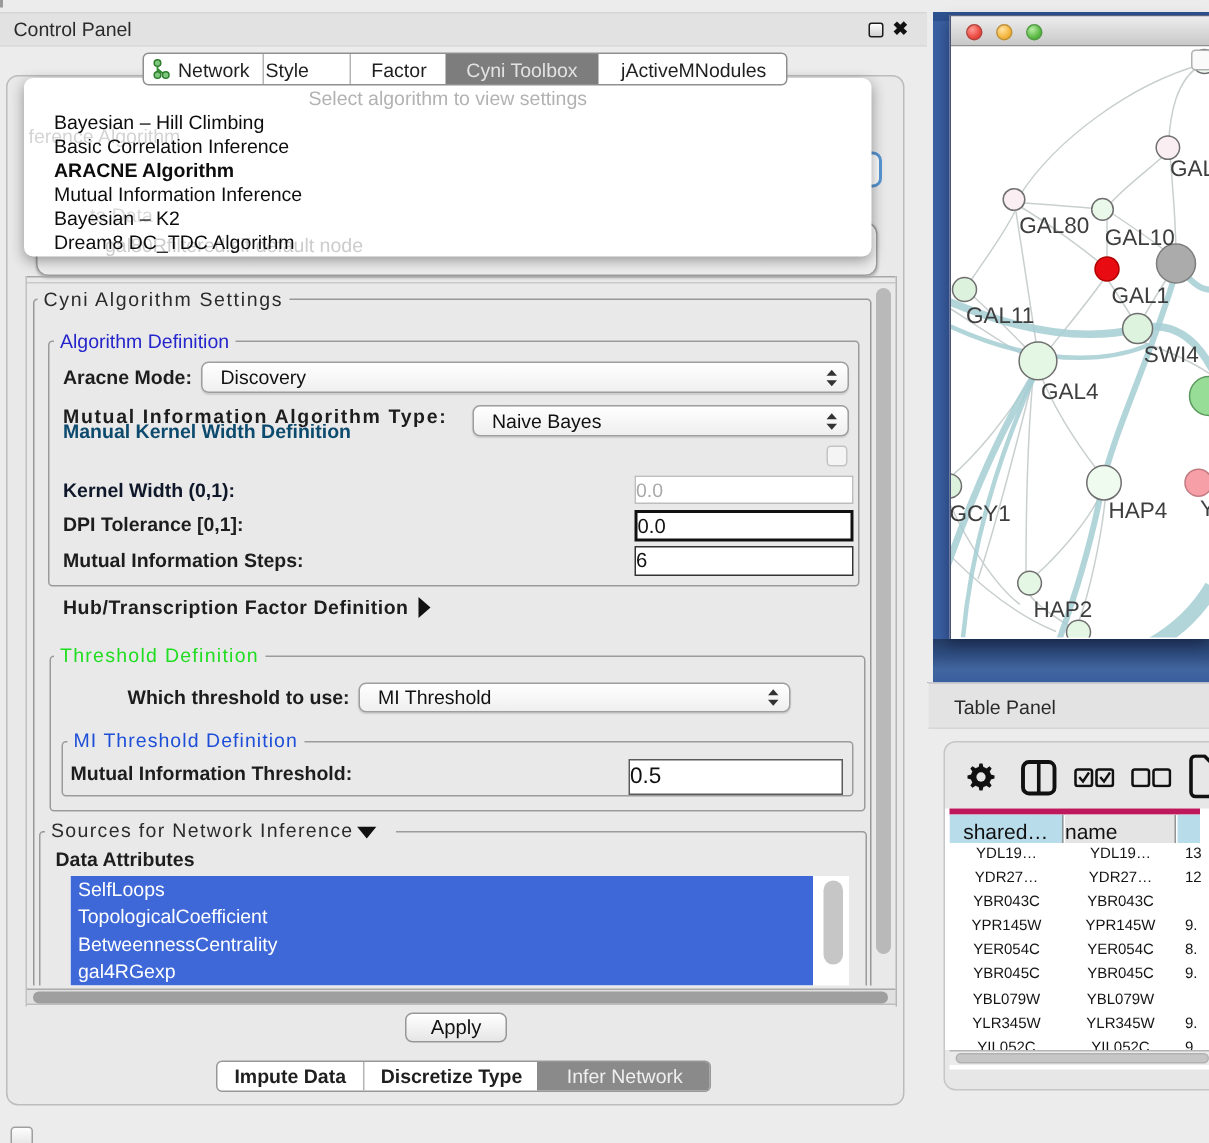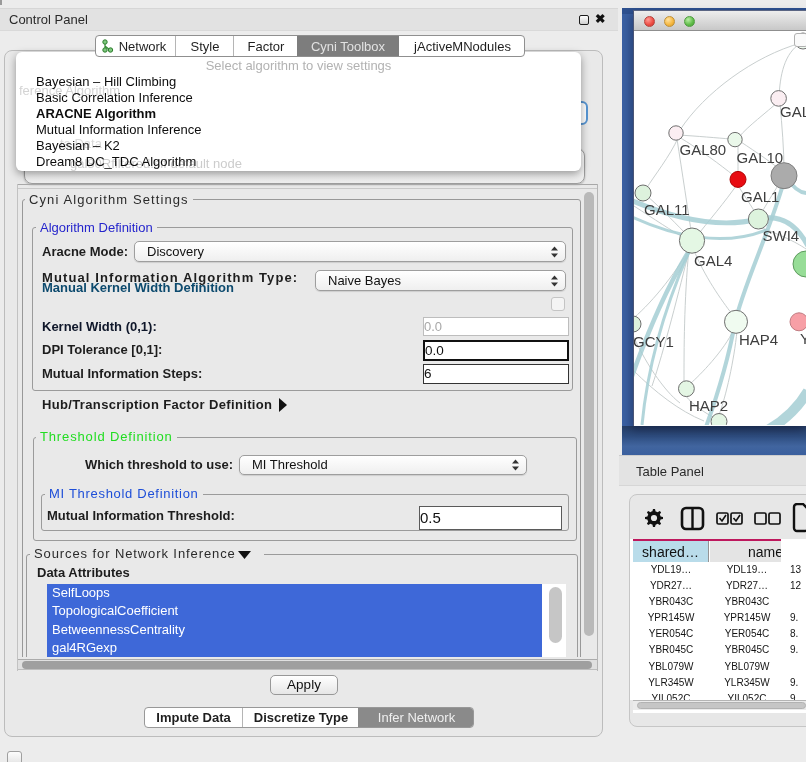--- a/index.html
+++ b/index.html
@@ -17,21 +17,21 @@
 <div class="a" style="left:0;top:8px;width:618px;height:23px;background:#e2e2e2;border-top:1px solid #d6d6d6;border-bottom:1px solid #d9d9d9"></div>
 <div class="a" style="left:9px;top:12px;font-size:13px;color:#2a2a2a">Control Panel</div>
 
 <div class="a" style="left:579px;top:14.5px;width:10px;height:10px;border:1.6px solid #1c1c1c;border-radius:2px;background:linear-gradient(180deg,#fff,#cfcfcf)"></div>
 <div class="a" style="left:595px;top:11px;font-size:12.5px;font-weight:900;color:#111">✖</div>
 
 <div class="a" style="left:4px;top:50px;width:599px;height:687px;background:#e9e9e9;border:1px solid #bcbcbc;border-radius:8px"></div>
 
 <div class="a" style="left:95px;top:35px;width:430px;height:22px;background:#fff;border:1px solid #8f8f8f;border-radius:4px;overflow:hidden;font-size:13px;font-weight:normal;color:#1f1f1f;z-index:40">
  <div style="position:absolute;left:0;top:0;width:80px;height:22px;border-right:1px solid #b5b5b5;text-align:center;line-height:21px;padding-left:14px">Network</div>
- <div style="position:absolute;left:81px;top:0;width:57px;height:22px;border-right:1px solid #b5b5b5;text-align:center;line-height:21px">Style</div>
+ <div style="position:absolute;left:81px;top:0;width:57px;height:22px;border-right:1px solid #b5b5b5;text-align:left;line-height:21px">Style</div>
  <div style="position:absolute;left:139px;top:0;width:62px;height:22px;text-align:center;line-height:21px">Factor</div>
  <div style="position:absolute;left:201px;top:0;width:102px;height:22px;background:#7d7d7d;color:#e2e2e2;text-align:center;line-height:21px">Cyni Toolbox</div>
  <div style="position:absolute;left:303px;top:0;width:127px;height:22px;text-align:center;line-height:21px">jActiveMNodules</div>
 </div>
 <svg class="a" style="left:101px;top:39px;z-index:41" width="13" height="14" viewBox="0 0 13 14">
  <path d="M4 3 L4 11 M4 7 L9 11" stroke="#2e8b2e" stroke-width="1.2" fill="none"></path>
  <circle cx="4" cy="3" r="2.2" fill="#7ec87e" stroke="#2e7d2e" stroke-width="1"></circle>
  <circle cx="4" cy="11" r="2.2" fill="#7ec87e" stroke="#2e7d2e" stroke-width="1"></circle>
  <circle cx="9.5" cy="11" r="2.2" fill="#7ec87e" stroke="#2e7d2e" stroke-width="1"></circle>
 </svg>
@@ -248,23 +248,23 @@
 </svg>
 <svg class="a" style="left:754px;top:512px" width="27" height="13" viewBox="0 0 27 13">
  <rect x="1" y="1" width="11" height="11" rx="1.5" fill="none" stroke="#111" stroke-width="1.7"></rect>
  <rect x="15" y="1" width="11" height="11" rx="1.5" fill="none" stroke="#111" stroke-width="1.7"></rect>
 </svg>
 <svg class="a" style="left:792px;top:503px" width="16" height="30" viewBox="0 0 16 30">
  <path d="M2 4 a3 3 0 0 1 3 -3 L11 1 L16 6 L16 25 a3 3 0 0 1 -3 3 L5 28 a3 3 0 0 1 -3 -3 Z" fill="none" stroke="#111" stroke-width="2.4"></path>
 </svg>
 
 <div class="a" style="left:630px;top:539px;width:176px;height:161px;background:#fff"></div>
-<div class="a" style="left:633px;top:539px;width:148px;height:23px;border-top:2px solid #be185d;overflow:hidden;font-size:14px;color:#111">
+<div class="a" style="left:633px;top:539px;width:167px;height:23px;border-top:4px solid #be185d;overflow:hidden;font-size:14px;color:#111">
  <div style="position:absolute;left:0;top:0;width:76px;height:23px;background:#b9dcea;border-right:1px solid #949494;border-bottom:1px solid #8f8f8f;text-align:center;line-height:22px">shared…</div>
- <div style="position:absolute;left:77px;top:0;width:74px;height:23px;background:#e4e4e4;border-right:1px solid #949494;border-bottom:1px solid #8f8f8f;text-align:right;line-height:22px">name</div>
+ <div style="position:absolute;left:77px;top:0;width:74px;height:23px;background:#e4e4e4;border-right:1px solid #949494;border-bottom:1px solid #8f8f8f;text-align:left;line-height:22px">name</div>
  <div style="position:absolute;left:152px;top:0;width:24px;height:23px;background:#b9dcea;border-bottom:1px solid #8f8f8f;line-height:22px;padding-left:18px">A</div>
 </div>
 <div class="a" style="left:633px;top:562px;width:173px;height:138px;overflow:hidden;font-size:10px;color:#141414">
  <div style="position:absolute;left:0;top:0;width:76px;text-align:center;line-height:16.1px">YDL19…<br>YDR27…<br>YBR043C<br>YPR145W<br>YER054C<br>YBR045C<br>YBL079W<br>YLR345W<br>YIL052C</div>
  <div style="position:absolute;left:77px;top:0;width:74px;text-align:center;line-height:16.1px">YDL19…<br>YDR27…<br>YBR043C<br>YPR145W<br>YER054C<br>YBR045C<br>YBL079W<br>YLR345W<br>YIL052C</div>
  <div style="position:absolute;left:157px;top:0;width:30px;line-height:16.1px">13<br>12<br><br>9.<br>8.<br>9.<br><br>9.<br>9.</div>
 </div>
 
 <div class="a" style="left:633px;top:700px;width:173px;height:10px;background:#ebebeb;border-top:1px solid #b5b5b5"></div>
 <div class="a" style="left:637px;top:701.5px;width:169px;height:7.5px;background:#c6c6c6;border:1px solid #b2b2b2;border-radius:4px"></div>

